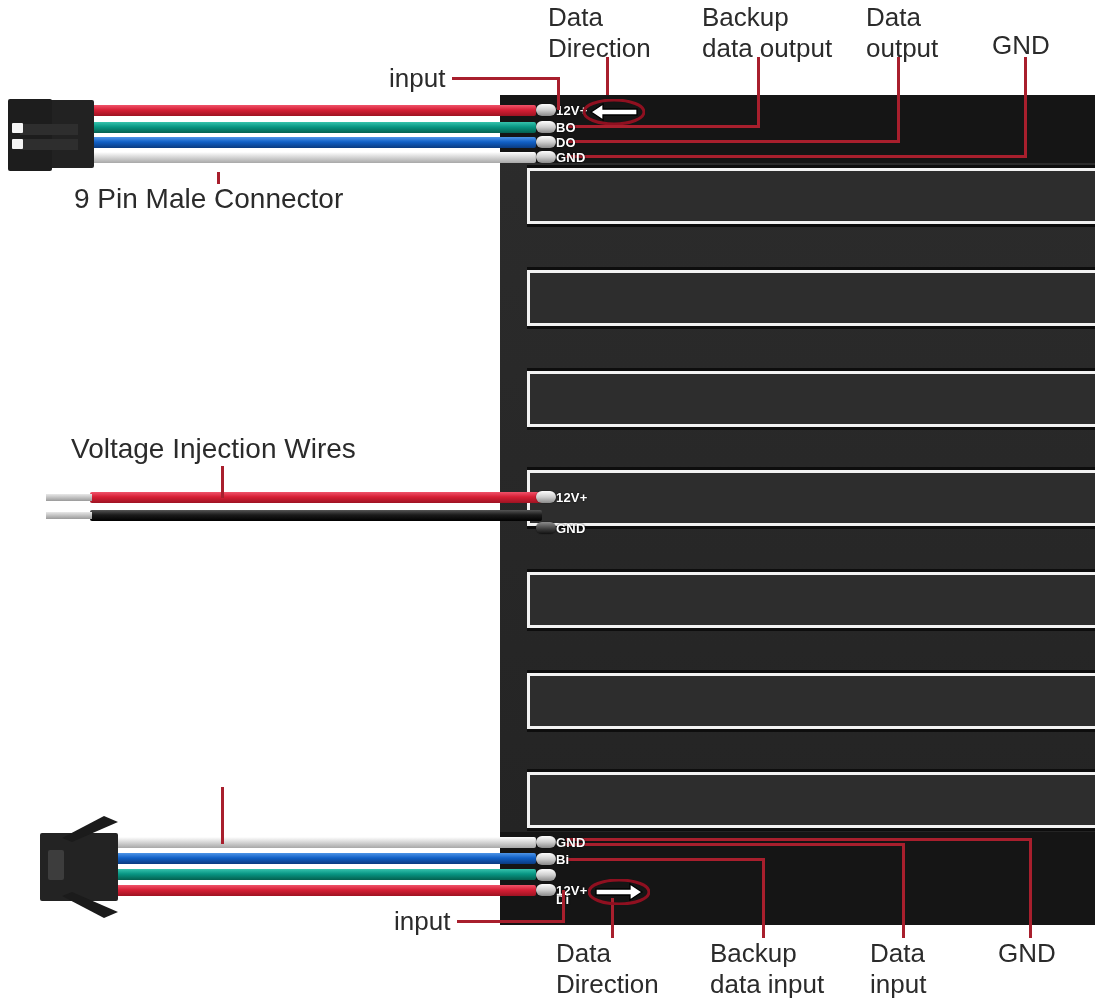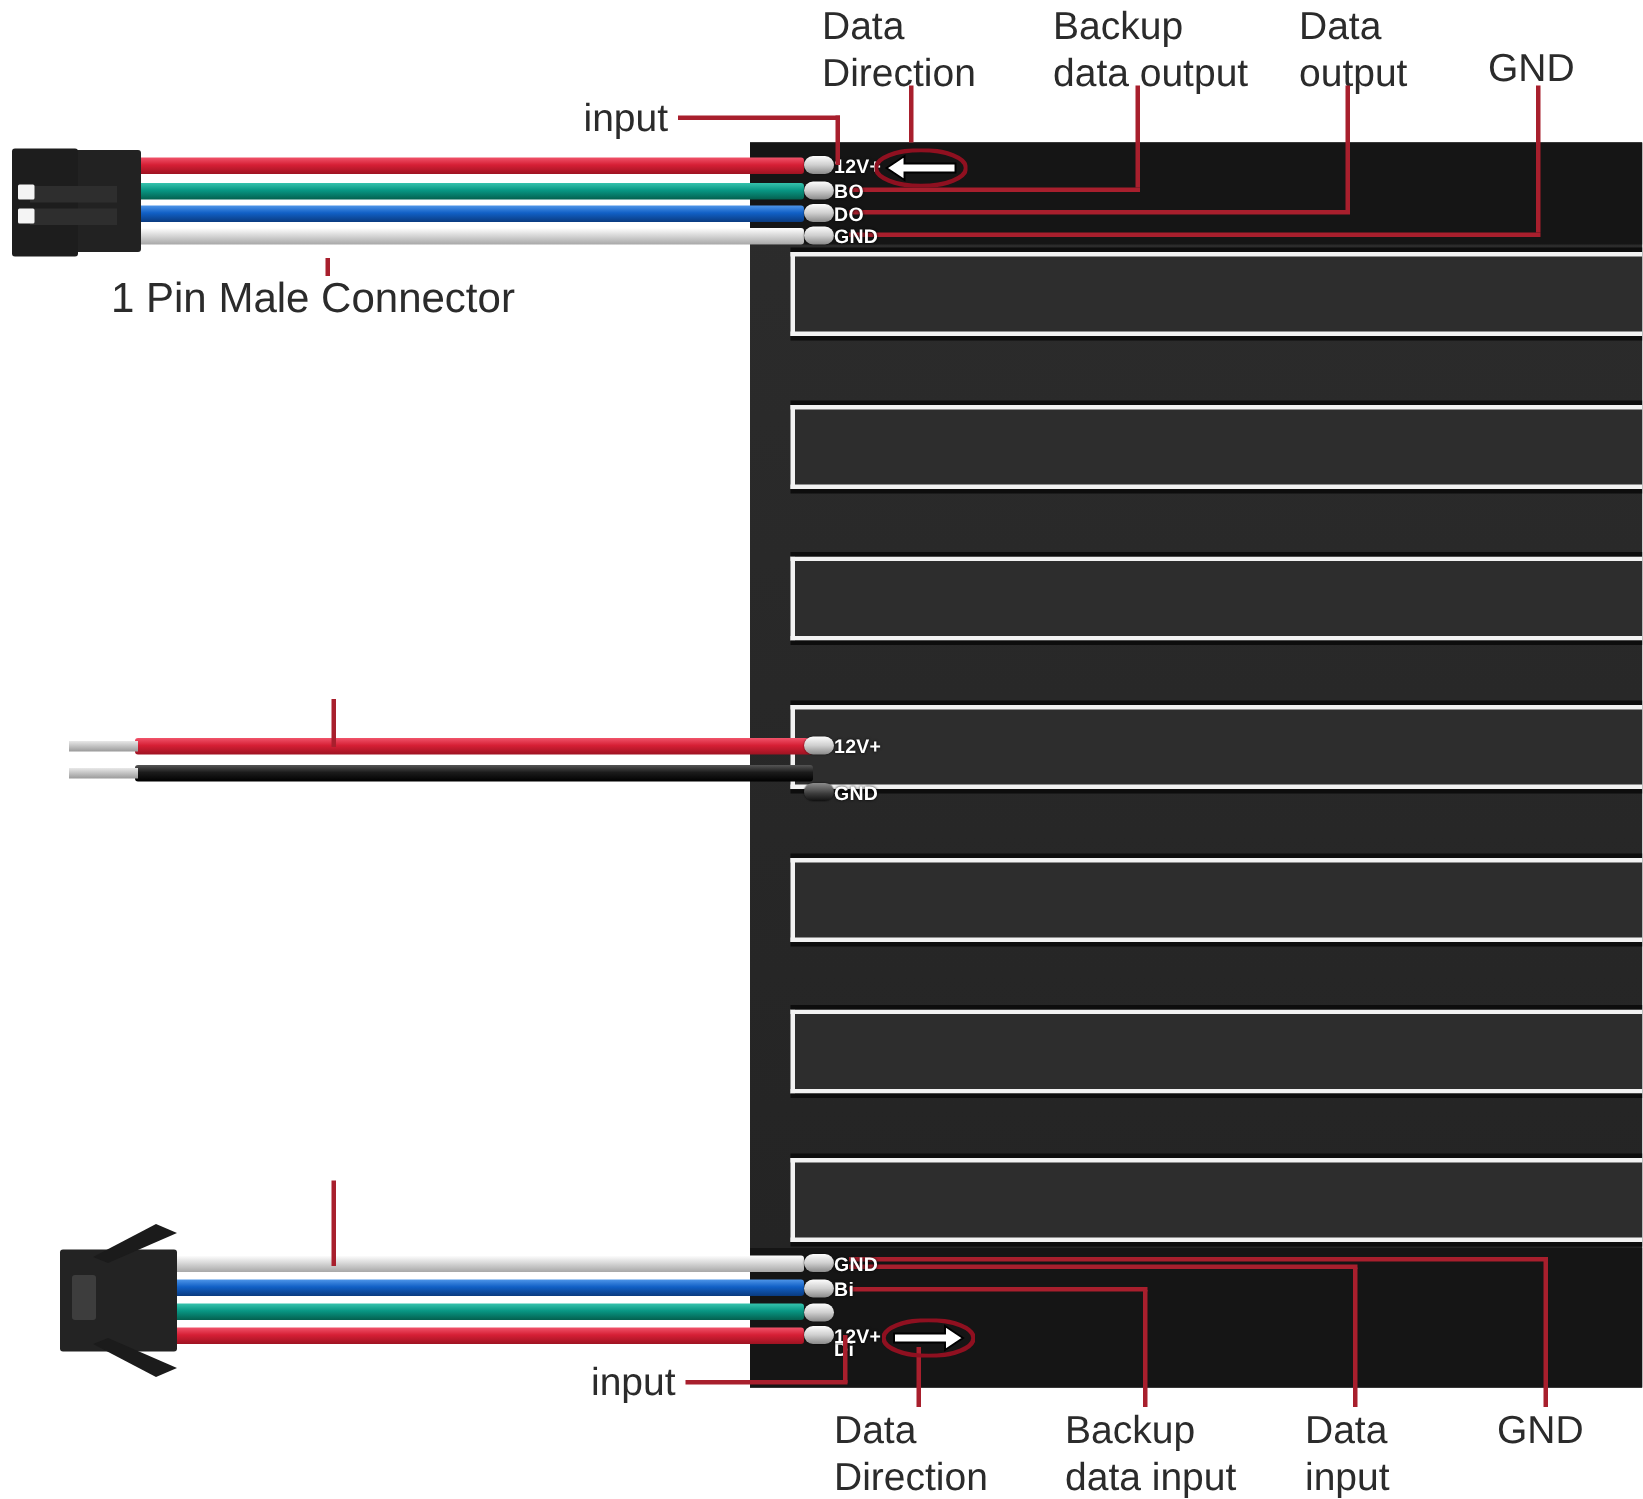--- a/index.html
+++ b/index.html
@@ -171,23 +171,24 @@
       <polygon points="8,13 20,5 20,10 54,10 54,16 20,16 20,21" fill="#ffffff" stroke="#000000" stroke-width="1.3"></polygon>
     </svg>
   </div>
   <div class="dirbadge" style="left:588px;top:879px;">
     <svg width="62" height="26" viewBox="0 0 62 26">
       <ellipse cx="31" cy="13" rx="30" ry="12" fill="none" stroke="#8f1020" stroke-width="3"></ellipse>
       <polygon points="54,13 42,5 42,10 8,10 8,16 42,16 42,21" fill="#ffffff" stroke="#000000" stroke-width="1.3"></polygon>
     </svg>
   </div>
 
-  <span class="sidelabel" style="left:74px;top:183px;">1 Pin Male Connector</span>
+  <span class="sidelabel" style="left:74px;top:183px;">9 Pin Male Connector</span>
   <div class="lead-v" style="left:217px;top:172px;height:12px;"></div>
 
+  <span class="sidelabel" style="left:71px;top:433px;">Voltage Injection Wires</span>
   <div class="lead-v" style="left:221px;top:466px;height:32px;"></div>
 
   <div class="lead-v" style="left:221px;top:787px;height:57px;"></div>
 
   <span class="inputlabel" style="left:389px;top:63px;">input</span>
   <div class="lead-h" style="left:452px;top:77px;width:108px;"></div>
   <div class="lead-v" style="left:557px;top:77px;height:33px;"></div>
 
   <span class="inputlabel" style="left:394px;top:906px;">input</span>
   <div class="lead-h" style="left:457px;top:920px;width:108px;"></div>

